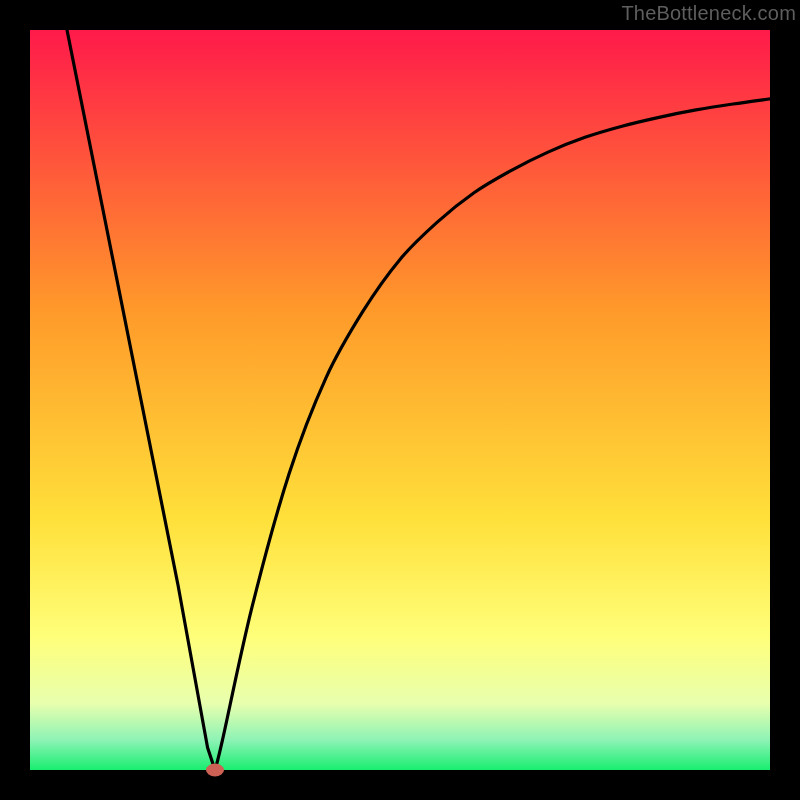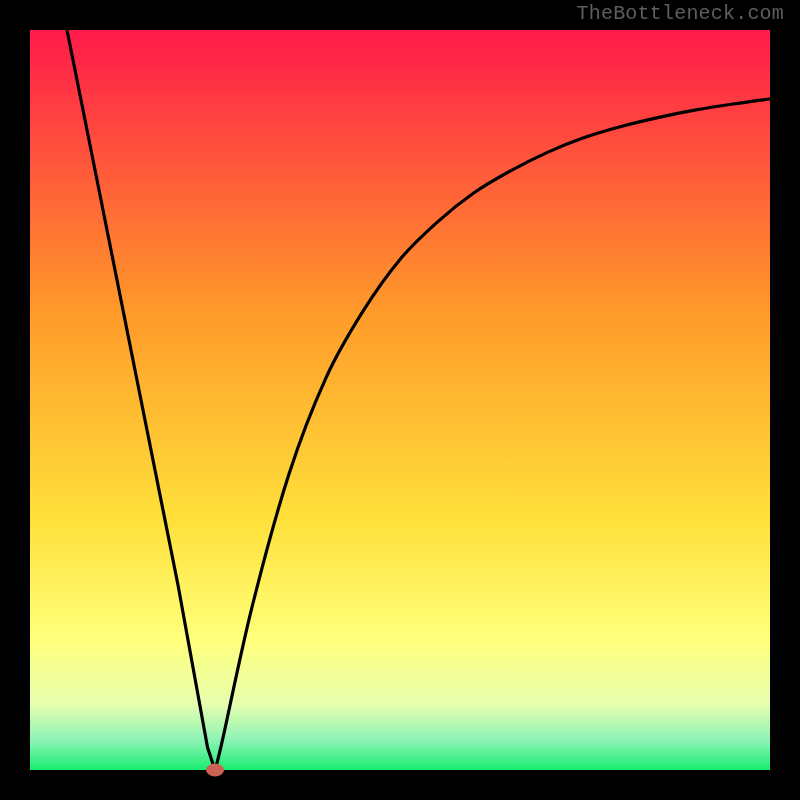--- a/index.html
+++ b/index.html
@@ -28,22 +28,22 @@
   .curve-svg {
     position: absolute;
     left: 0;
     top: 0;
     width: 740px;
     height: 740px;
   }
   .watermark {
     position: absolute;
     top: 2px;
-    right: 16px;
-    font-family: Liberation Mono, monospace;
+    right: 4px;
+    font-family: Liberation Sans, sans-serif;
     font-size: 20px;
     color: #5e5e5e;
     font-weight: 400;
     letter-spacing: 0.2px;
   }
   .marker {
     position: absolute;
     width: 18px;
     height: 13px;
     border-radius: 50%;

